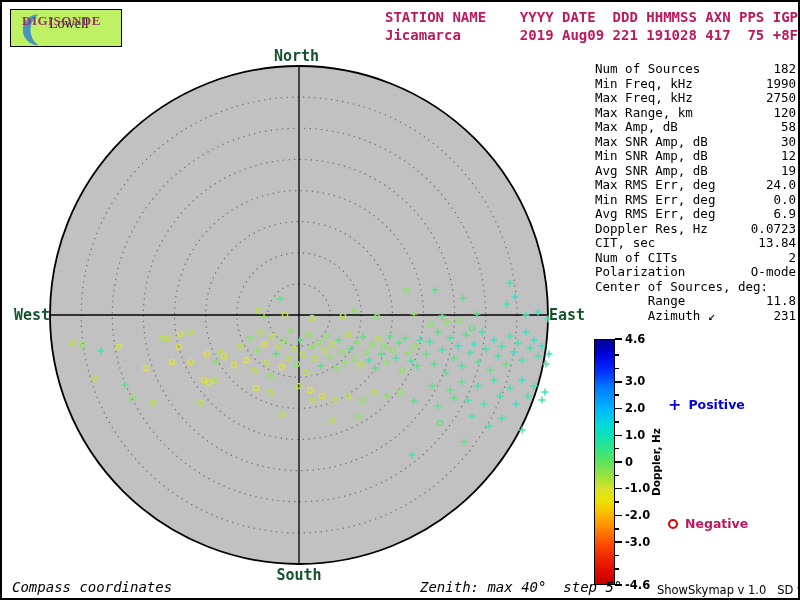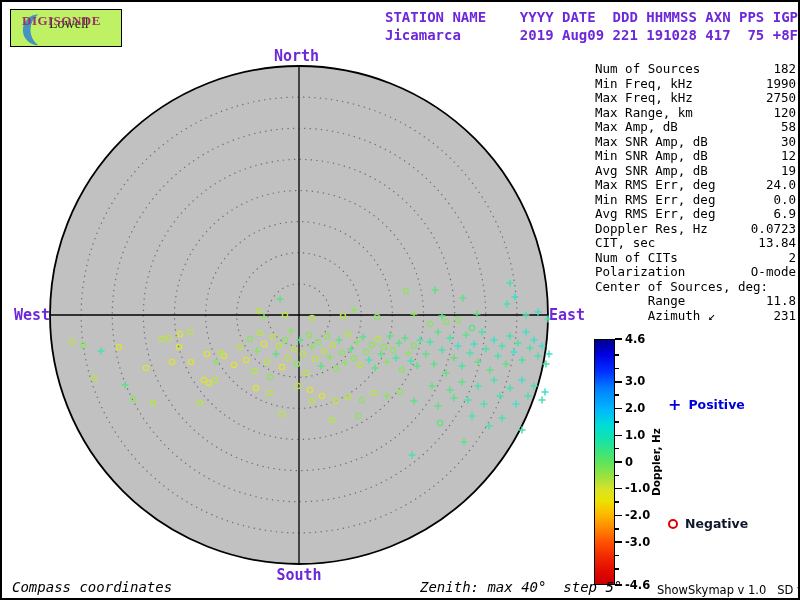--- a/index.html
+++ b/index.html
@@ -7,25 +7,25 @@
     position:relative;width:800px;height:600px;background:#ffffff;
     border:2px solid #000;box-sizing:border-box;overflow:hidden;
     font-family:"DejaVu Sans Mono","Liberation Mono",monospace;
   }
   
   .logo-box{position:absolute;left:8px;top:7px;width:112px;height:38px;border:1px solid #000;background:#bef264;box-sizing:border-box;}
   .logo-crescent{position:absolute;left:1px;top:1px;}
   .logo-top{position:absolute;left:38px;top:6px;font-family:"Liberation Serif","DejaVu Serif",serif;font-size:14px;color:#1a1a1a;}
   .logo-bottom{position:absolute;left:11px;top:3px;font-family:"Liberation Serif","DejaVu Serif",serif;font-weight:bold;font-size:13px;letter-spacing:.5px;}
   
-  .hdr{position:absolute;left:383px;top:6px;font-weight:bold;font-size:14px;line-height:18px;white-space:pre;color:#6d28d9;}
+  .hdr{position:absolute;left:383px;top:6px;font-weight:bold;font-size:14px;line-height:18px;white-space:pre;color:#be185d;}
   .hdr pre{margin:0;font:inherit;}
   
   .sky-svg{position:absolute;left:0;top:0;}
-  .compass{position:absolute;font-weight:bold;font-size:15px;color:#6d28d9;}
+  .compass{position:absolute;font-weight:bold;font-size:15px;color:#14532d;}
   .c-north{left:272px;top:45px;}
   .c-south{left:272px;top:564px;width:50px;text-align:center;}
   .c-west{left:12px;top:304px;}
   .c-east{left:547px;top:304px;}
   
   .stats{position:absolute;left:593px;top:60px;width:201px;font-size:12.5px;color:#000;}
   .stat-row{display:flex;line-height:14.5px;white-space:pre;}
   .stat-row .lab{white-space:pre;}
   .stat-row .val{margin-left:auto;white-space:pre;}
   
@@ -312,21 +312,21 @@
         <div class="cbar-tick" style="left: 21px; top: 215.837px; width: 4px;"></div>
         <div class="cbar-tick" style="left: 21px; top: 229.207px; width: 4px;"></div>
       </div>
     <div class="cbar-title">Doppler, Hz</div>
   </div>
 
   <div class="legend legend-pos" id="legend-pos" style="color: rgb(0, 0, 221);">
     <span class="pos-mark">+</span>
     <span>Positive</span>
   </div>
-  <div class="legend legend-neg" id="legend-neg" style="color: #0f172a;">
+  <div class="legend legend-neg" id="legend-neg" style="color: #be185d;">
     <span class="neg-mark" id="neg-mark" style="border-color: rgb(221, 0, 0);"></span>
     <span>Negative</span>
   </div>
 
   <div class="foot f-coords">Compass coordinates</div>
   <div class="foot f-zenith">Zenith: max 40°  step 5°</div>
   <div class="foot f-version">ShowSkymap v 1.0   SD v 4.2</div>
 
 </div>
 

